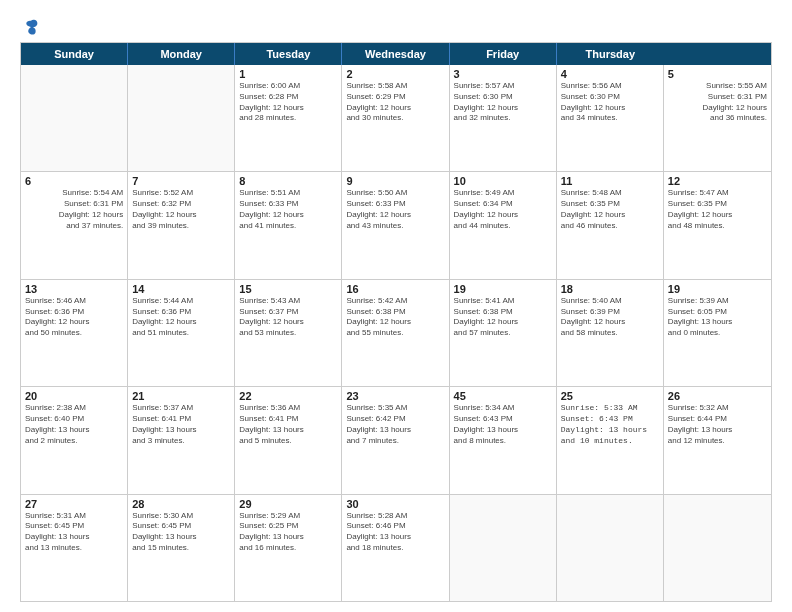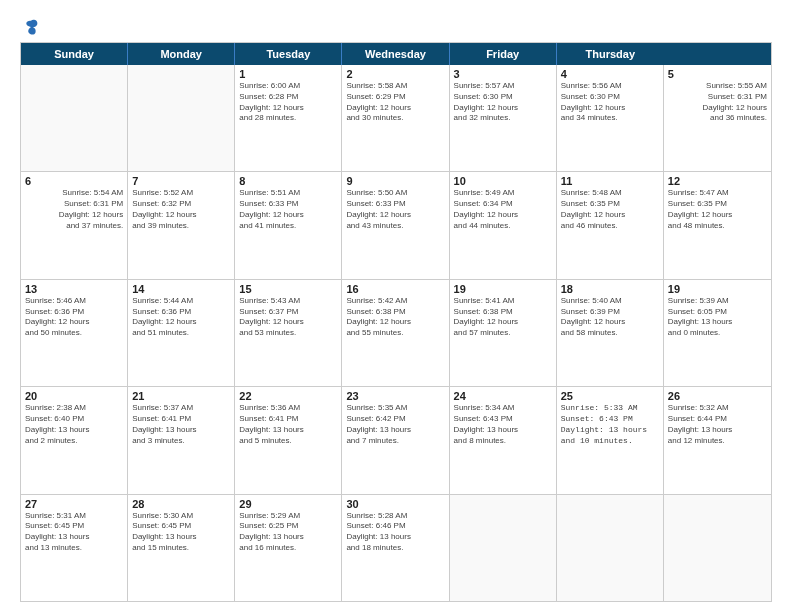--- a/index.html
+++ b/index.html
@@ -306,21 +306,21 @@
 and 5 minutes.</div>
           </div>
           <div class="cal-cell">
             <span class="day-num">23</span>
             <div class="day-info" style="white-space: pre-line;">Sunrise: 5:35 AM
 Sunset: 6:42 PM
 Daylight: 13 hours
 and 7 minutes.</div>
           </div>
           <div class="cal-cell">
-            <span class="day-num">24</span>
+            <span class="day-num">45</span>
             <div class="day-info" style="white-space: pre-line;">Sunrise: 5:34 AM
 Sunset: 6:43 PM
 Daylight: 13 hours
 and 8 minutes.</div>
           </div>
           <div class="cal-cell">
             <span class="day-num">25</span>
             <div class="day-info" style="white-space: pre-line; font-family: Liberation Mono, monospace;">Sunrise: 5:33 AM
 Sunset: 6:43 PM
 Daylight: 13 hours

